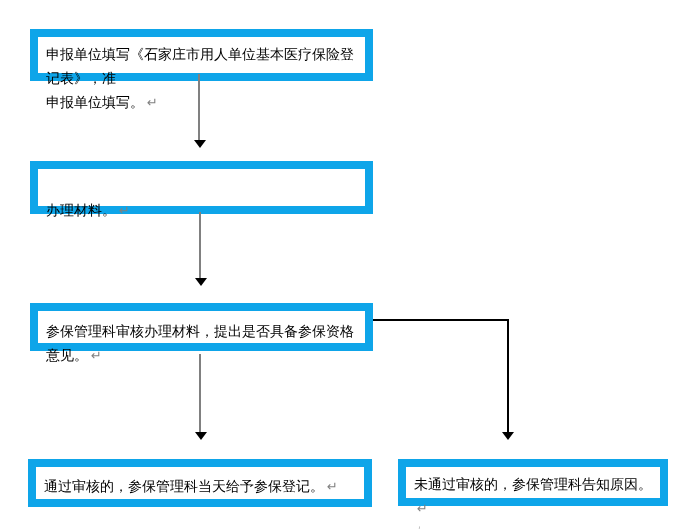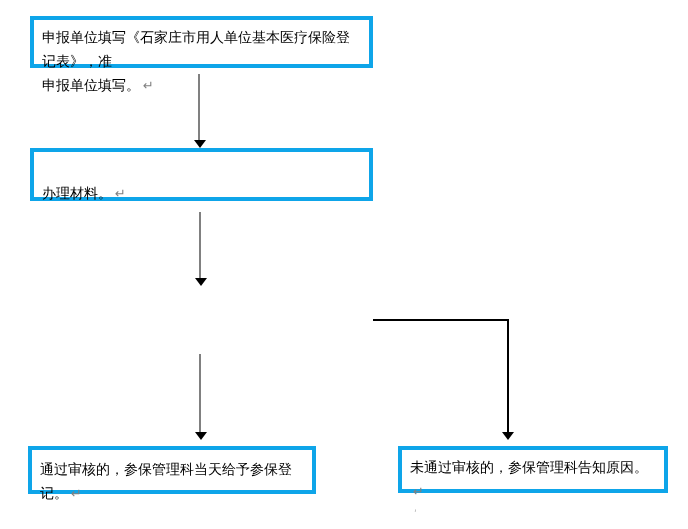--- a/index.html
+++ b/index.html
@@ -13,23 +13,24 @@
     height: 529px;
     background: #ffffff;
     font-family: "DejaVu Sans", sans-serif;
     font-size: 14px;
     color: #000000;
     overflow: hidden;
   }
   .flow-box {
     position: absolute;
     box-sizing: border-box;
-    border: 4px solid #0ea5e9;
+    border: 8px solid #0ea5e9;
     background: #ffffff;
     line-height: 24px;
+    margin-top: 13px;
   }
   .flow-box .txt {
     padding: 5px 8px 0 8px;
   }
   .ret-mark {
     color: #808080;
     font-size: 13px;
     margin-left: 3px;
   }
   .faint-mark {
@@ -81,29 +82,34 @@
   <div class="flow-box" style="left:30px; top:148px; width:343px; height:53px;">
     <div class="txt">
       <br>
       <span>办理材料。</span><span class="ret-mark">↵</span>
     </div>
   </div>
 
   <div class="v-line" style="left:199px; top:212px; height:66px;"></div>
   <div class="head" style="left:195px; top:278px;"></div>
 
+  <div class="flow-box" style="left:30px; top:290px; width:343px; height:48px;">
+    <div class="txt" style="padding-top:8px;">
+      <span>参保管理科审核办理材料，提出是否具备参保资格意见。</span><span class="ret-mark">↵</span>
+    </div>
+  </div>
 
   <div class="v-line" style="left:199px; top:354px; height:78px;"></div>
   <div class="head" style="left:195px; top:432px;"></div>
 
   <div class="conn-h" style="left:373px; top:319px; width:135px;"></div>
   <div class="conn-v" style="left:507px; top:319px; height:113px;"></div>
   <div class="head" style="left:502px; top:432px;"></div>
 
-  <div class="flow-box" style="left:28px; top:446px; width:288px; height:48px;">
+  <div class="flow-box" style="left:28px; top:446px; width:344px; height:48px;">
     <div class="txt" style="padding-top:7px;">
       <span>通过审核的，参保管理科当天给予参保登记。</span><span class="ret-mark">↵</span>
     </div>
   </div>
 
   <div class="flow-box" style="left:398px; top:446px; width:270px; height:47px;">
     <div class="txt" style="">
       <span>未通过审核的，参保管理科告知原因。</span><span class="ret-mark">↵</span>
       <span class="faint-mark">ʹ</span>
     </div>

